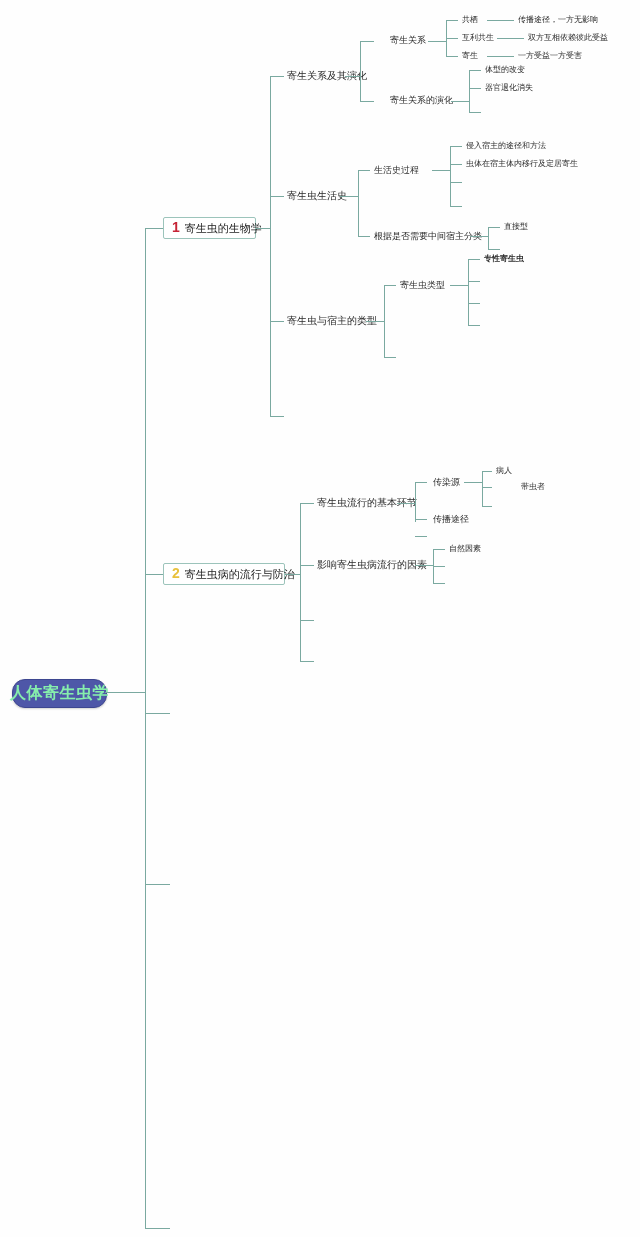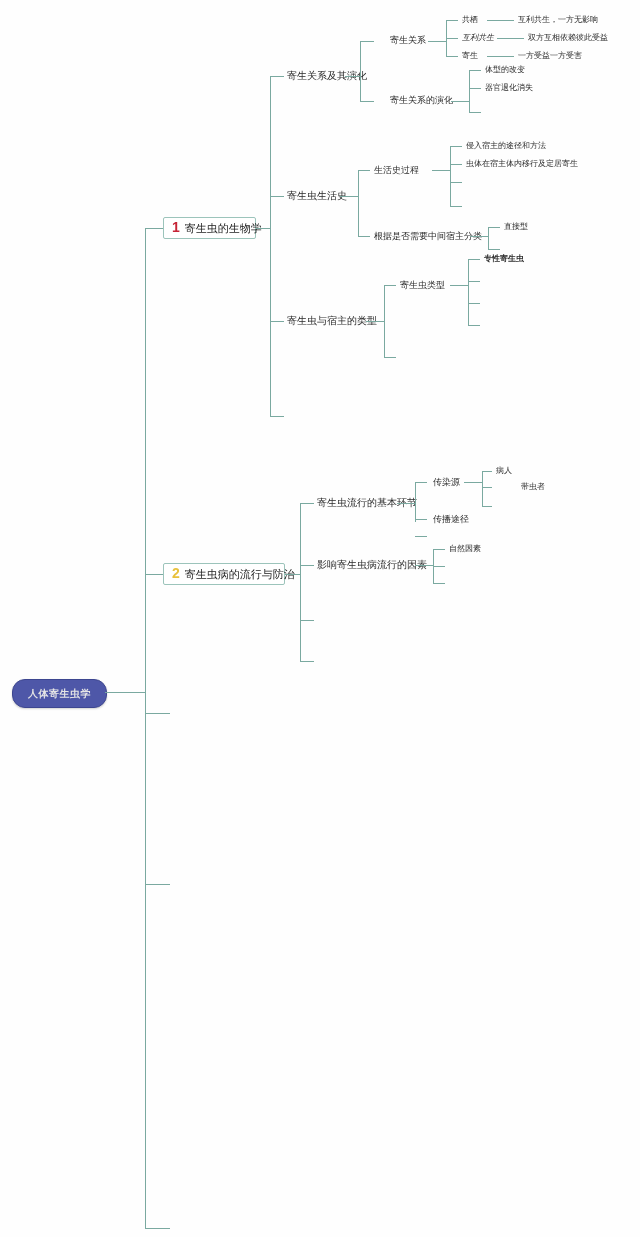--- a/index.html
+++ b/index.html
@@ -24,22 +24,22 @@
     position:absolute;
     left:12px; top:679px;
     width:93px; height:27px;
     background:#4e57a8;
     border:1px solid #3d4690;
     border-radius:13px;
     box-shadow:0 1px 2px rgba(0,0,0,.18);
     display:flex;align-items:center;justify-content:center;
   }
   .root-node span{
-    color:#e5e5e5;
-    font-size:10px;
+    color:#86efac;
+    font-size:16px;
     font-weight:bold;
     letter-spacing:.5px;
     white-space:nowrap;
     text-align:center;
   }
 
   
   .l1{
     position:absolute;
     border:1px solid #9cc4bb;
@@ -107,24 +107,24 @@
   <div class="ln v" style="left:360px; top:41px; height:60px;"></div>
 
   <div class="ln h" style="left:360px; top:41px; width:14px;"></div>
   <div class="n s3" style="left:390px; top:36px;">寄生关系</div>
   <div class="ln h" style="left:428px; top:41px; width:18px;"></div>
   <div class="ln v" style="left:446px; top:20px; height:36px;"></div>
 
   <div class="ln h" style="left:446px; top:20px; width:12px;"></div>
   <div class="n s4" style="left:462px; top:16px;">共栖</div>
   <div class="ln h" style="left:487px; top:20px; width:27px;"></div>
-  <div class="n s4" style="left:518px; top:16px;">互利共生，一方无影响</div>
+  <div class="n s4" style="left:518px; top:16px;">传播途径，一方无影响</div>
 
   <div class="ln h" style="left:446px; top:38px; width:12px;"></div>
-  <div class="n s4" style="left:462px; top:34px;font-style:italic;">互利共生</div>
+  <div class="n s4" style="left:462px; top:34px;">互利共生</div>
   <div class="ln h" style="left:497px; top:38px; width:27px;"></div>
   <div class="n s4" style="left:528px; top:34px;">双方互相依赖彼此受益</div>
 
   <div class="ln h" style="left:446px; top:56px; width:12px;"></div>
   <div class="n s4" style="left:462px; top:52px;">寄生</div>
   <div class="ln h" style="left:487px; top:56px; width:27px;"></div>
   <div class="n s4" style="left:518px; top:52px;">一方受益一方受害</div>
 
   <div class="ln h" style="left:360px; top:101px; width:14px;"></div>
   <div class="n s3" style="left:390px; top:96px;">寄生关系的演化</div>

